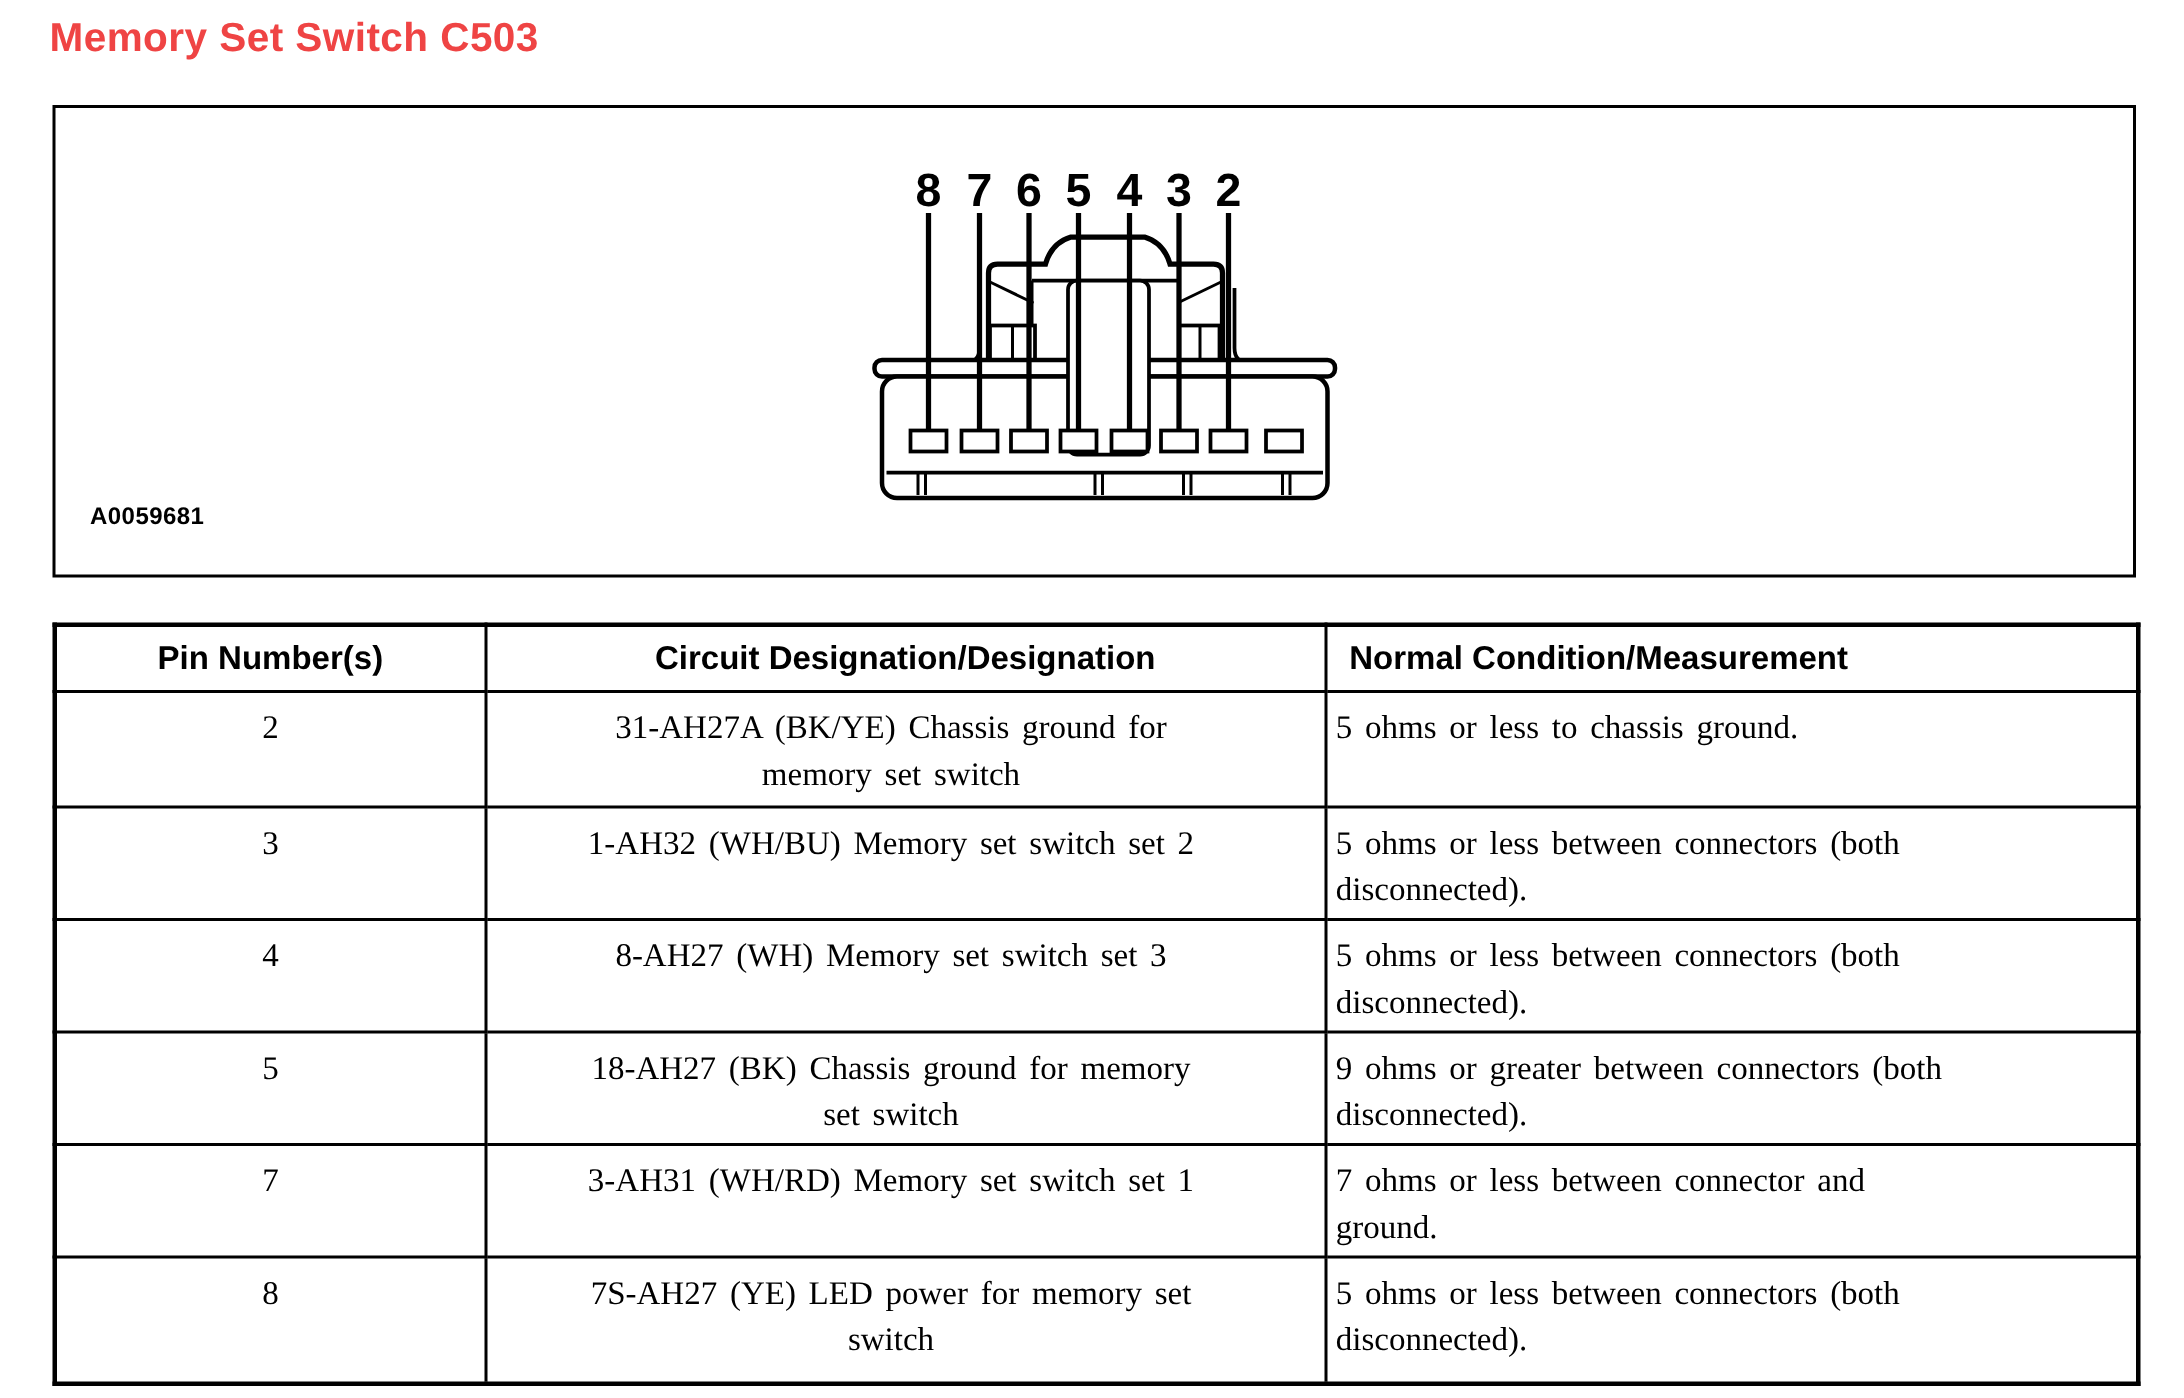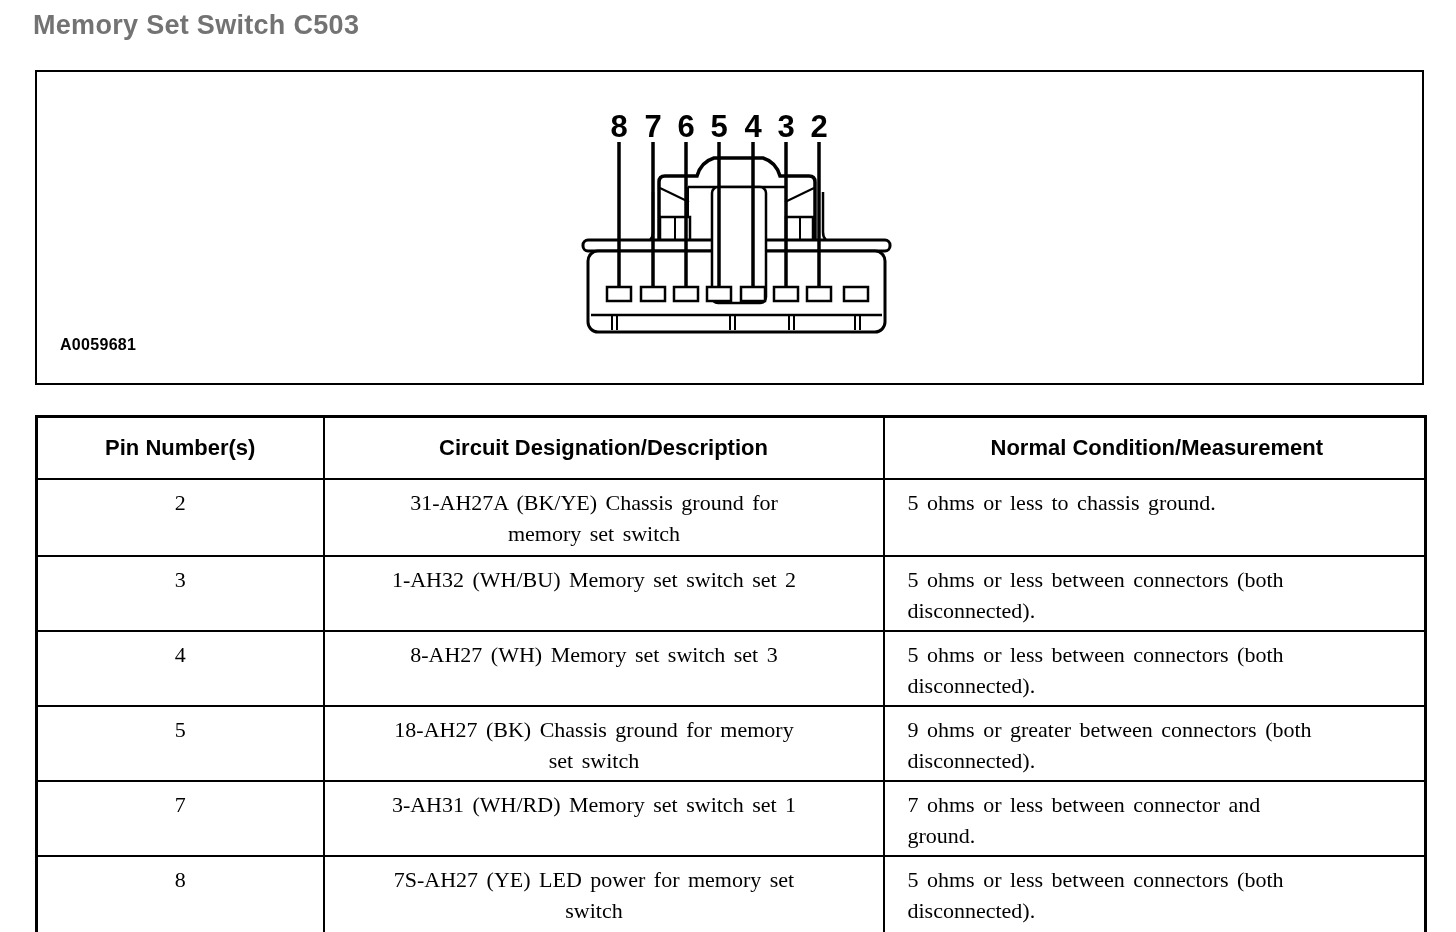--- a/index.html
+++ b/index.html
@@ -13,21 +13,21 @@
     font-family: "Liberation Sans", sans-serif;
     overflow: hidden;
   }
   .title {
     position: absolute;
     left: 33px;
     top: 10px;
     font-size: 27px;
     font-weight: bold;
     letter-spacing: .3px;
-    color: #737373;
+    color: #ef4444;
   }
   .diagram-box {
     position: absolute;
     left: 35px;
     top: 70px;
     width: 1389px;
     height: 315px;
     border: 2px solid #000;
     background: #fff;
   }
@@ -47,41 +47,41 @@
     width: 1389px;
     border-collapse: collapse;
     table-layout: fixed;
     border: 3px solid #000;
   }
   .pin-table th, .pin-table td {
     border: 2px solid #000;
     vertical-align: top;
     overflow: hidden;
   }
-  .pin-table thead tr { height: 62px; }
+  .pin-table thead tr { height: 44px; }
   .pin-table th {
     font-family: "Liberation Sans", sans-serif;
     font-size: 22px;
     font-weight: bold;
     vertical-align: middle;
     padding: 0;
     text-align: center;
   }
-  .pin-table th.col-cond { text-align: center; padding-left: 5px; }
+  .pin-table th.col-cond { text-align: left; padding-left: 15px; }
   .pin-table td {
     font-family: "Liberation Serif", serif;
     font-size: 22px;
     line-height: 31px;
     word-spacing: 3px;
     padding-top: 7px;
     white-space: pre-line;
   }
   .pin-table td.col-pin   { text-align: center; }
   .pin-table td.col-circ  { text-align: center; padding-right: 20px; }
-  .pin-table td.col-cond  { text-align: left; padding-left: 23px; padding-right: 12px; }
+  .pin-table td.col-cond  { text-align: left; padding-left: 6px; padding-right: 12px; }
   .pin-table tbody tr            { height: 75px; }
   .pin-table tbody tr:first-child{ height: 77px; }
   .pin-table tbody tr:last-child { height: 85px; }
 </style>
 </head>
 <body>
 
 <div class="page">
 
   <div class="title">Memory Set Switch C503</div>
@@ -148,21 +148,21 @@
 
   <table class="pin-table">
     <colgroup>
       <col style="width:287px">
       <col style="width:560px">
       <col style="width:542px">
     </colgroup>
     <thead>
       <tr>
         <th class="col-pin">Pin Number(s)</th>
-        <th class="col-circ">Circuit Designation/Description</th>
+        <th class="col-circ">Circuit Designation/Designation</th>
         <th class="col-cond">Normal Condition/Measurement</th>
       </tr>
     </thead>
     <tbody>
       <tr>
         <td class="col-pin">2</td>
         <td class="col-circ">31-AH27A (BK/YE) Chassis ground for
 memory set switch</td>
         <td class="col-cond">5 ohms or less to chassis ground.</td>
       </tr>

